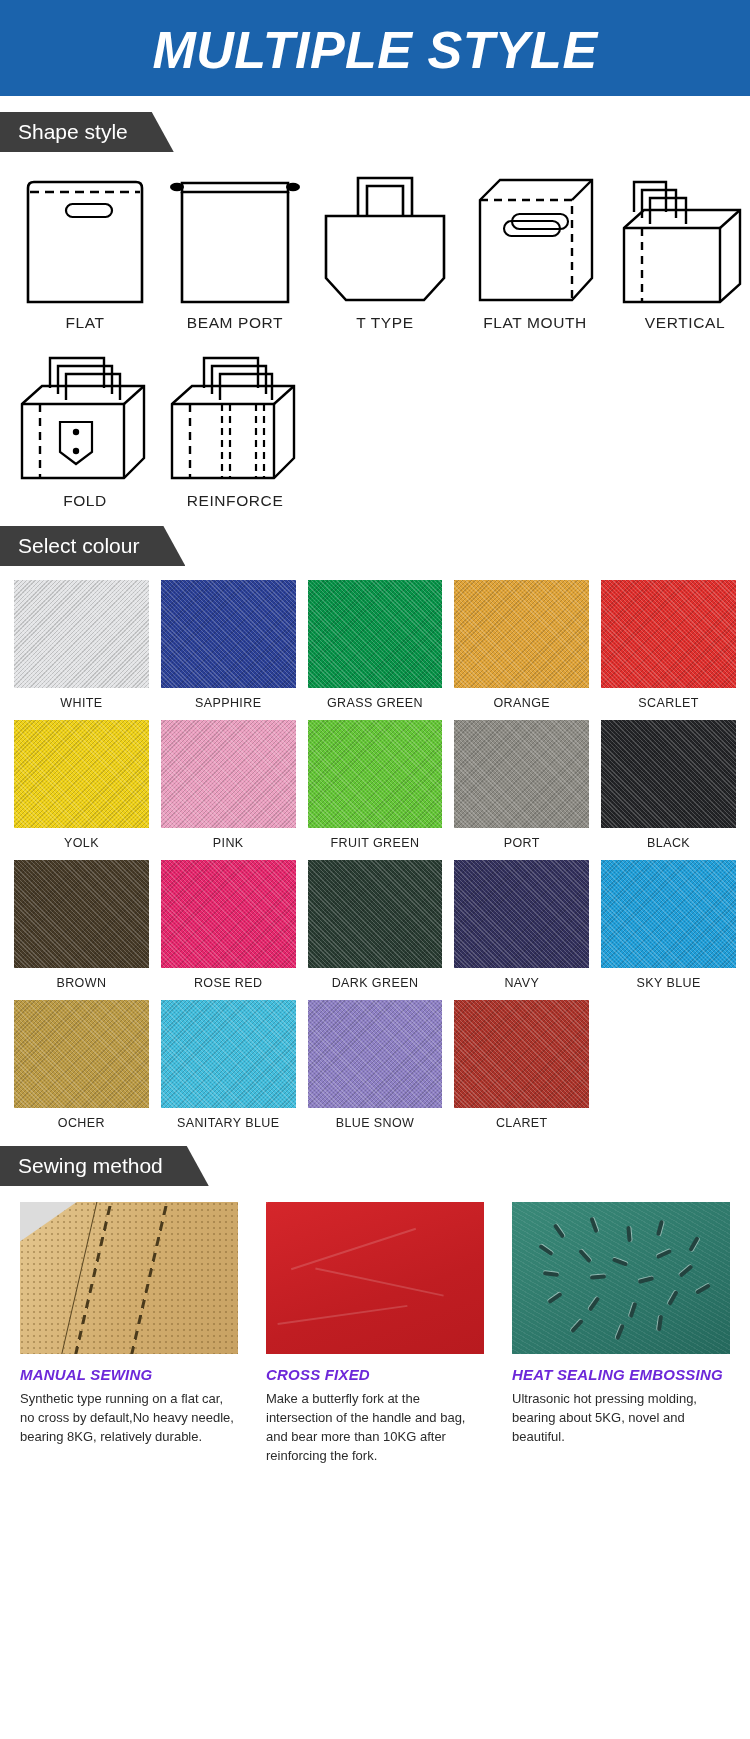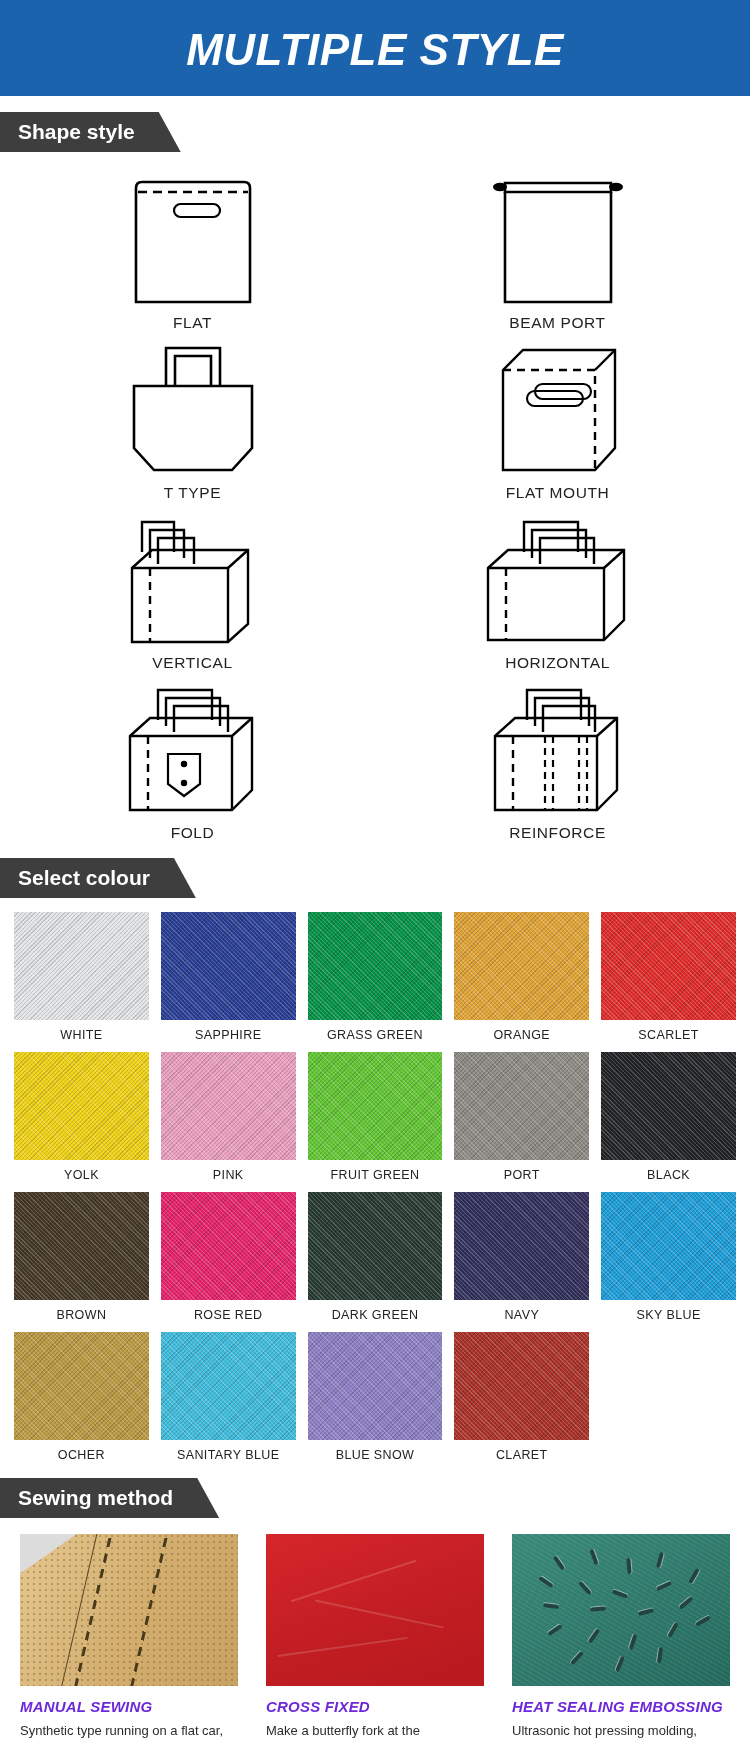--- a/index.html
+++ b/index.html
@@ -15,21 +15,21 @@
     background: #1b63ac;
     height: 96px;
     display: flex;
     flex-direction: column;
     align-items: center;
     justify-content: center;
     padding-top: 4px;
   }
   .hero-title {
     color: #ffffff;
-    font-size: 44px;
+    font-size: 52px;
     font-weight: bold;
     font-style: italic;
     letter-spacing: 0.5px;
     line-height: 1;
     font-family: "Liberation Sans", sans-serif;
   }
   .hero-sub {
     color: #e9f1fa;
     font-size: 13.5px;
     margin-top: 7px;
@@ -41,30 +41,30 @@
     position: relative;
     height: 40px;
     display: inline-flex;
     align-items: center;
     background: #3e3e3e;
     color: #ffffff;
     font-size: 21px;
     padding: 0 46px 0 18px;
     margin-top: 16px;
     clip-path: polygon(0 0, calc(100% - 22px) 0, 100% 100%, 0 100%);
-    font-weight: bold;
+    font-weight: normal;
   }
   .banner-wrap { padding-left: 0; }
 
   
   .shape-grid {
     display: grid;
-    grid-template-columns: repeat(2, 1fr);
+    grid-template-columns: repeat(6, 1fr);
     padding: 14px 10px 0 10px;
-    row-gap: 4px;
+    row-gap: 12px;
   }
   .shape-cell {
     display: flex;
     flex-direction: column;
     align-items: center;
   }
   .shape-art { height: 140px; display: flex; align-items: flex-end; justify-content: center; }
   .shape-label {
     font-size: 15.5px;
     color: #222;

